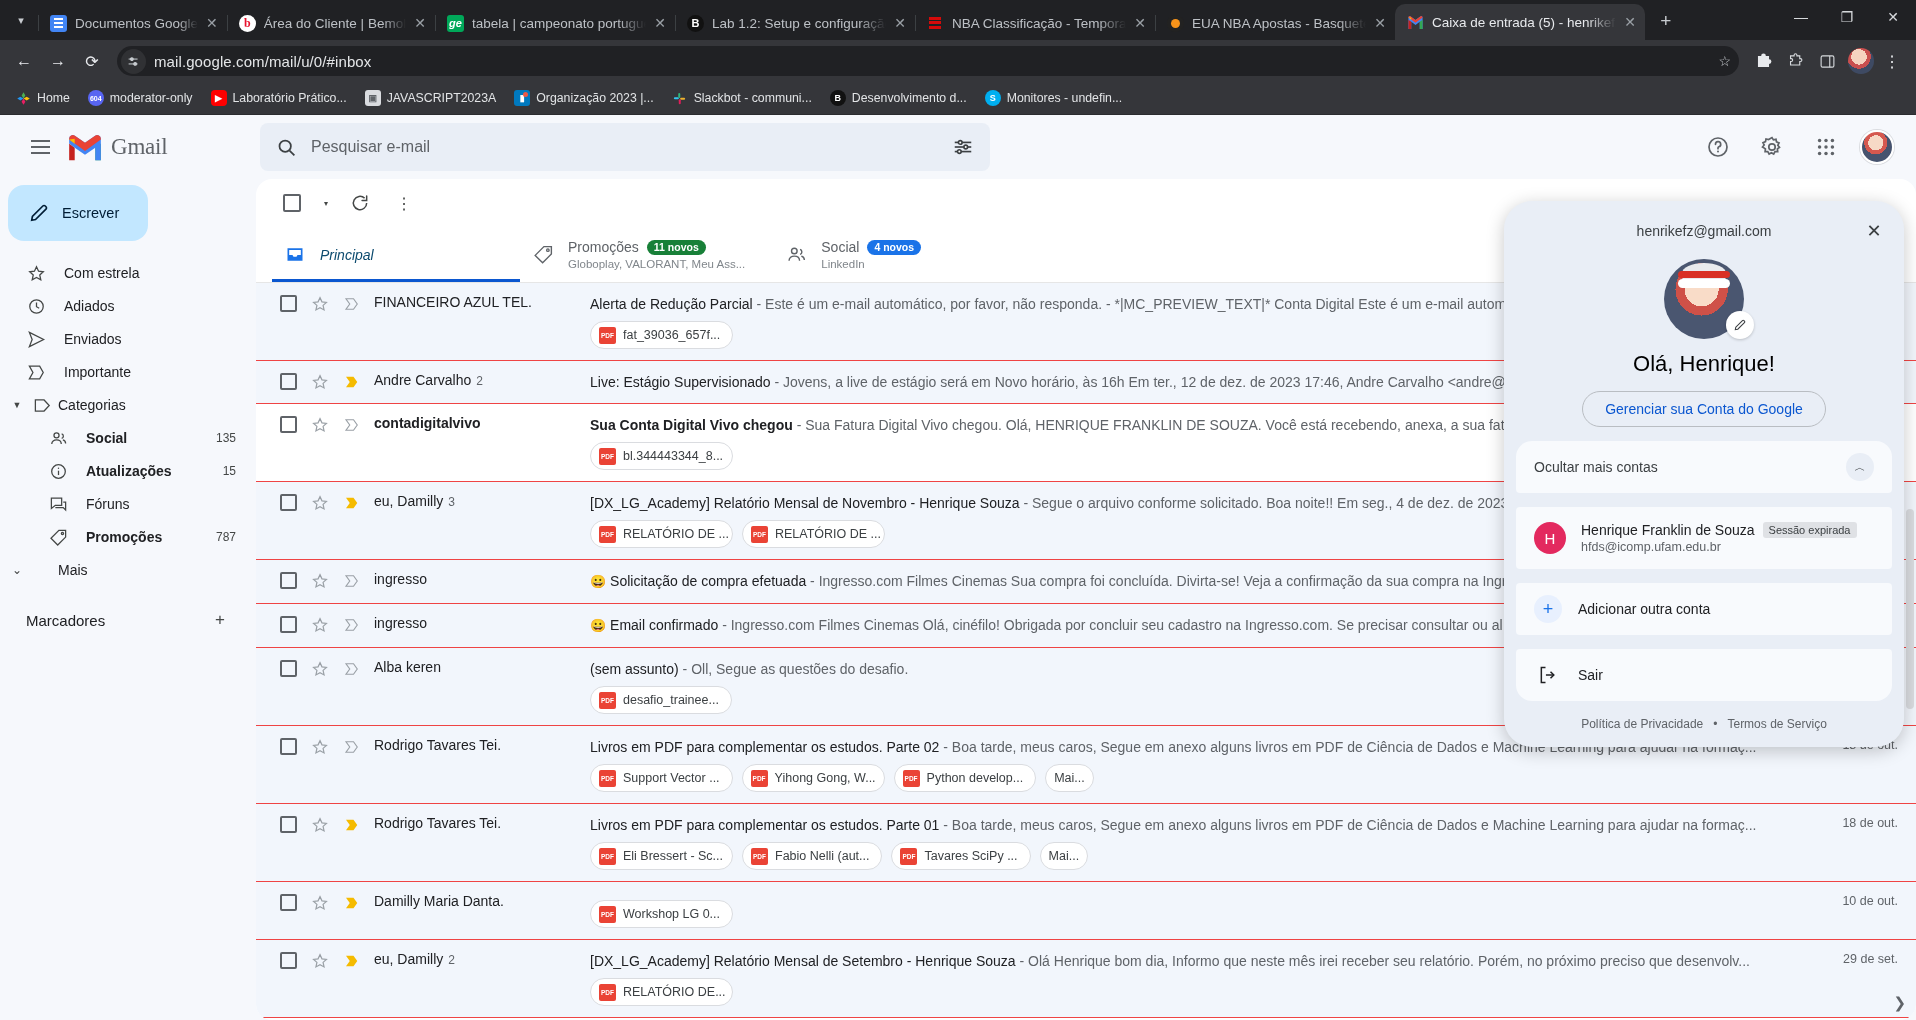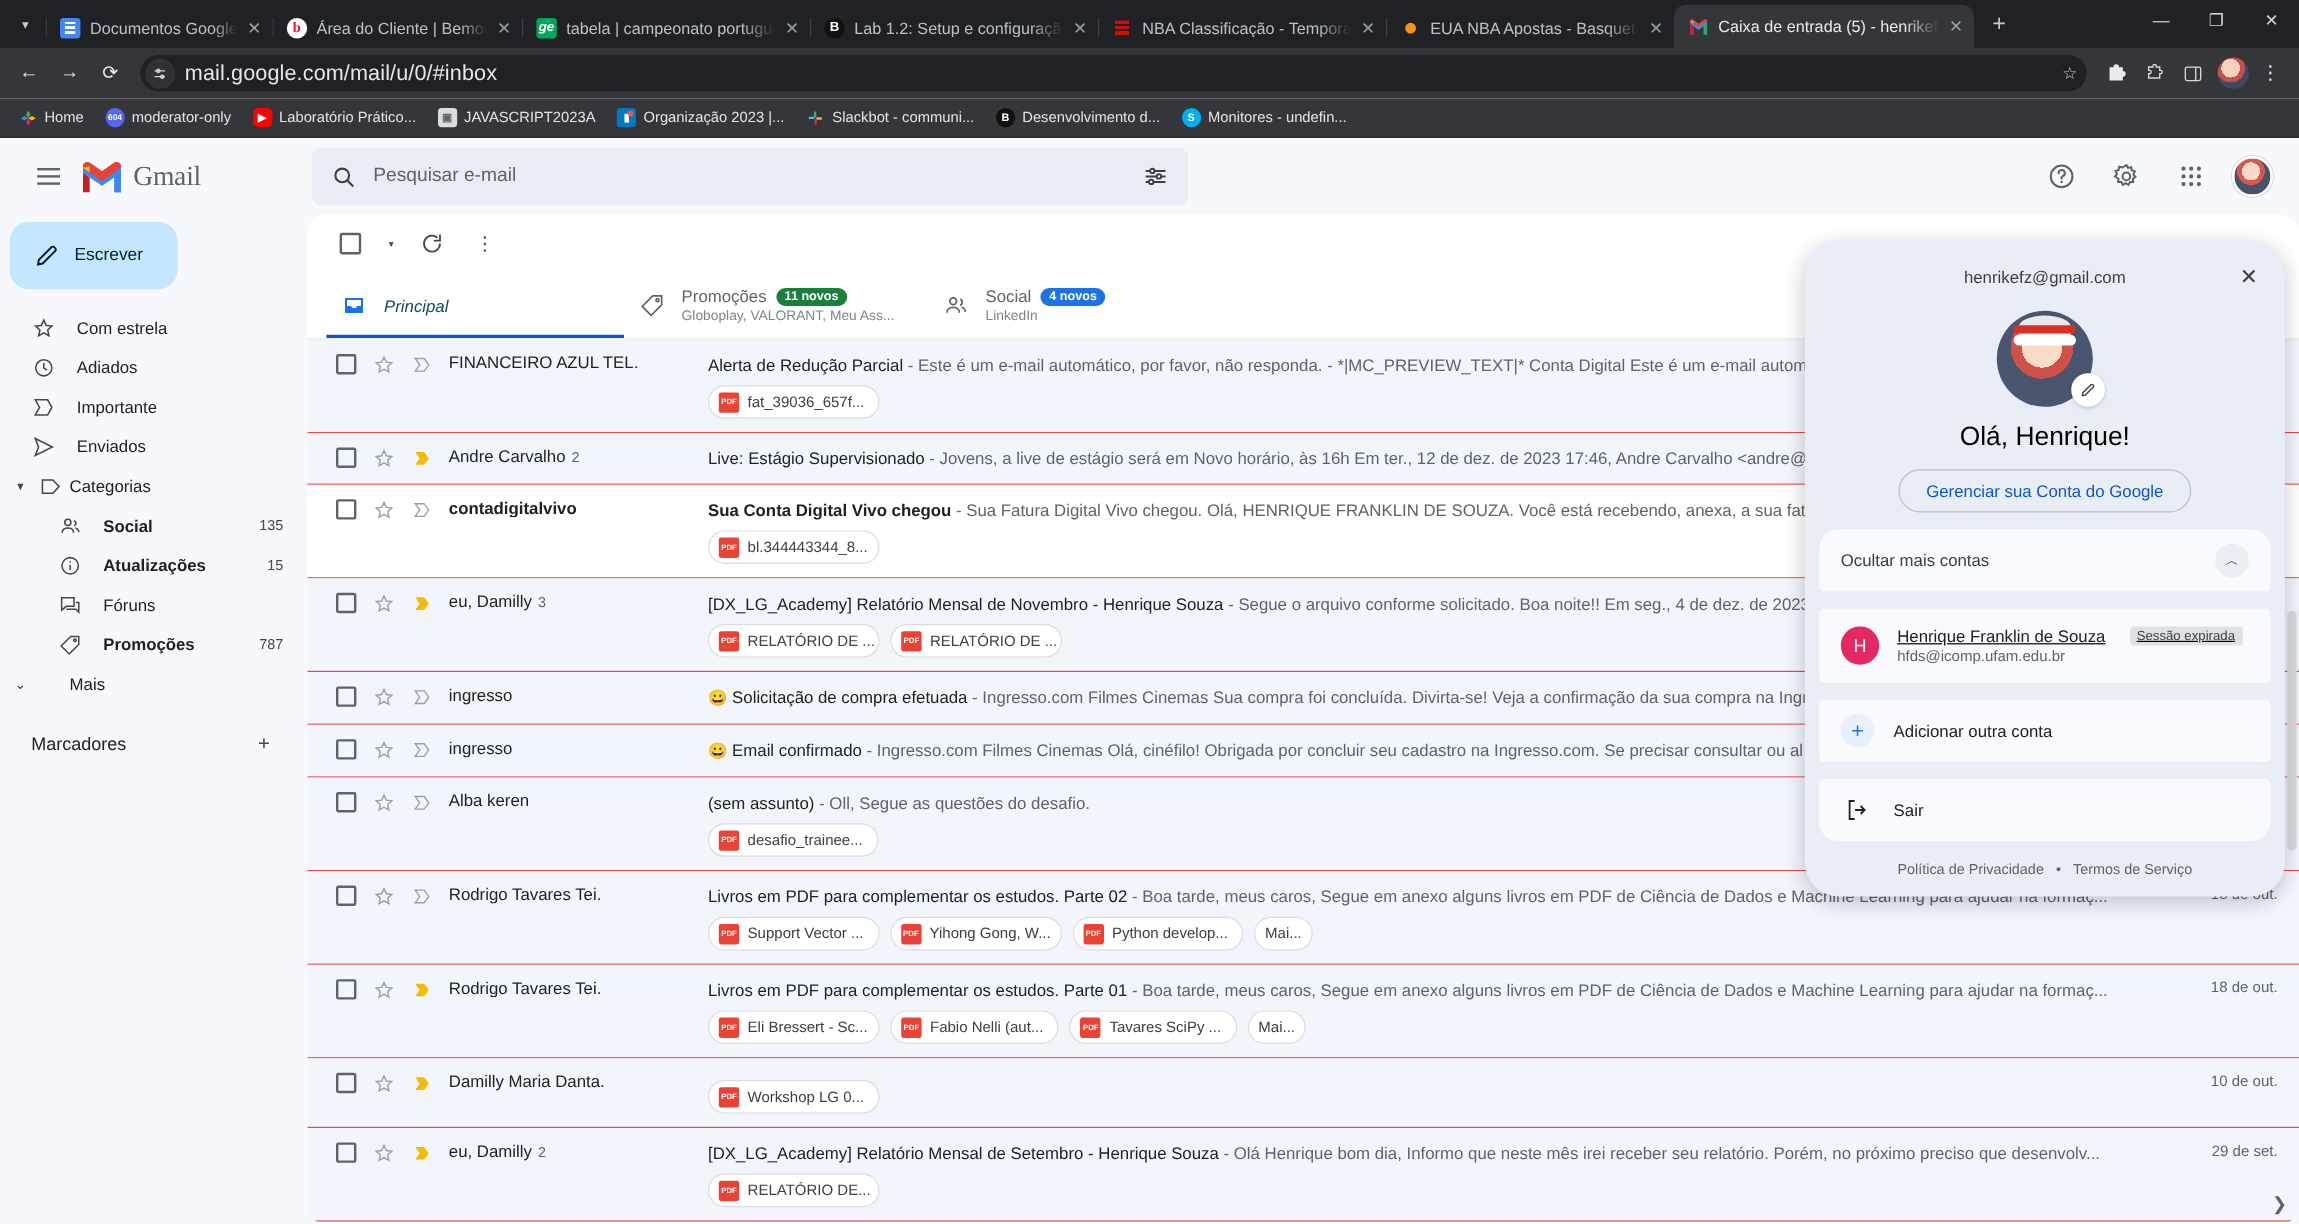--- a/index.html
+++ b/index.html
@@ -68,21 +68,21 @@
     justify-content: center; color: #d6d9dc; font-size: 14px; }
 
   .toolbar { height: 42px; background: #35363a; display: flex; align-items: center;
     padding: 0 8px; gap: 2px; flex: 0 0 42px; }
   .tb-ico { width: 32px; height: 32px; border-radius: 50%; display: flex;
     align-items: center; justify-content: center; color: #e8eaed; font-size: 16px; }
   .omnibox { flex: 1 1 auto; height: 30px; background: #202124; border-radius: 16px;
     display: flex; align-items: center; margin: 0 7px; padding: 0 8px 0 4px; gap: 8px; }
   .omni-ico { width: 25px; height: 25px; border-radius: 50%; background: #303134;
     display: flex; align-items: center; justify-content: center; flex: 0 0 25px; }
-  .omni-url { color: #e4e6e8; font-size: 18px; flex: 1 1 auto; letter-spacing: .1px; }
+  .omni-url { color: #e4e6e8; font-size: 15px; flex: 1 1 auto; letter-spacing: .1px; }
   .omni-star { color: #c8ccd0; font-size: 14px; }
   .ext-ico { width: 30px; height: 30px; display:flex; align-items:center; justify-content:center; }
   .avatar-sm { width: 26px; height: 26px; border-radius: 50%; margin-left:4px;
     background: radial-gradient(circle at 42% 34%,#f6d3c0 0 34%,#c94f4f 34% 52%,#3e4a63 52%); }
 
   .bookmarks { height: 33px; background: #35363a; display: flex; align-items: center;
     padding: 0 8px; gap: 4px; flex: 0 0 33px; border-bottom: 1px solid #2b2c2f;}
   .bm { display: flex; align-items: center; gap: 6px; padding: 3px 7px; border-radius: 4px;
     color: #e2e4e6; font-size: 12.3px; white-space: nowrap; }
   .bm-ico { width: 16px; height: 16px; border-radius: 3px; flex:0 0 16px;
@@ -223,21 +223,21 @@
   .ap-card.bottom { border-radius: 4px 4px 16px 16px; }
   .ap-row { display:flex; align-items:center; height: 52px; padding: 0 18px; gap: 16px; }
   .ap-row.hide { justify-content: space-between; }
   .ap-hide-lbl { font-size: 14px; color: #3c4043; }
   .ap-chev { width: 28px; height: 28px; border-radius: 50%; background: #e9eef6;
      display:flex;align-items:center;justify-content:center; color:#3c4043; font-size: 11px;}
   .ap-acct { display:flex; align-items:center; height: 62px; padding: 0 18px; gap: 15px;}
   .ap-av2 { width: 32px; height: 32px; border-radius: 50%; background: #e3295f; color:#fff;
      display:flex;align-items:center;justify-content:center; font-size: 15px; flex:0 0 32px;}
   .ap-acct-txt { display:flex; flex-direction: column; gap: 2px; }
-  .ap-name-line { display:flex; align-items:center; gap: 20px; text-decoration: underline; }
+  .ap-name-line { display:flex; align-items:center; gap: 8px; }
   .ap-name { font-size: 14px; color: #202124; font-weight: 500;}
   .ap-badge { background: #dfe1e5; color: #3c4043; font-size: 11px; border-radius: 3px;
      padding: 2px 6px; }
   .ap-mail2 { font-size: 12.5px; color: #5f6368; }
   .ap-plus { width: 28px; height:28px; border-radius:50%; background:#e8f0fe; color:#1a73e8;
      display:flex;align-items:center;justify-content:center; font-size:18px; flex:0 0 28px;}
   .ap-item-lbl { font-size: 14px; color: #202124; }
   .ap-footer { display:flex; align-items:center; justify-content:center; gap: 10px;
      margin-top: 16px; font-size: 12px; color: #5f6368; }
   .ap-dot { font-size: 12px; color:#5f6368;}
@@ -500,33 +500,33 @@
                 <circle cx="12" cy="12" r="8.5"></circle>
                 <path d="M12 7v5.3l3.4 2"></path>
               </svg>
           </span>
           <span class="nv-lbl">Adiados</span>
         </div>
 
         <div class="nav-item">
           <span class="nv-ico">
             <svg width="19" height="19" viewBox="0 0 24 24" fill="none" stroke="#444746" stroke-width="1.6">
+                <path d="M3 3l18 9-18 9 3.5-9z"></path>
+              </svg>
+          </span>
+          <span class="nv-lbl">Enviados</span>
+        </div>
+
+        <div class="nav-item">
+          <span class="nv-ico">
+            <svg width="19" height="19" viewBox="0 0 24 24" fill="none" stroke="#444746" stroke-width="1.6">
                 <path d="M3 4h13l4.5 8L16 20H3l4.5-8z"></path>
               </svg>
           </span>
           <span class="nv-lbl">Importante</span>
-        </div>
-
-        <div class="nav-item">
-          <span class="nv-ico">
-            <svg width="19" height="19" viewBox="0 0 24 24" fill="none" stroke="#444746" stroke-width="1.6">
-                <path d="M3 3l18 9-18 9 3.5-9z"></path>
-              </svg>
-          </span>
-          <span class="nv-lbl">Enviados</span>
         </div>
 
         <div class="nav-item caret">
           <span class="caret-tri">▼</span>
           <span class="nv-ico">
             <svg width="19" height="19" viewBox="0 0 24 24" fill="none" stroke="#444746" stroke-width="1.6">
                 <path d="M3 5h11l6.5 7-6.5 7H3z"></path>
               </svg>
           </span>
           <span class="nv-lbl">Categorias</span>

